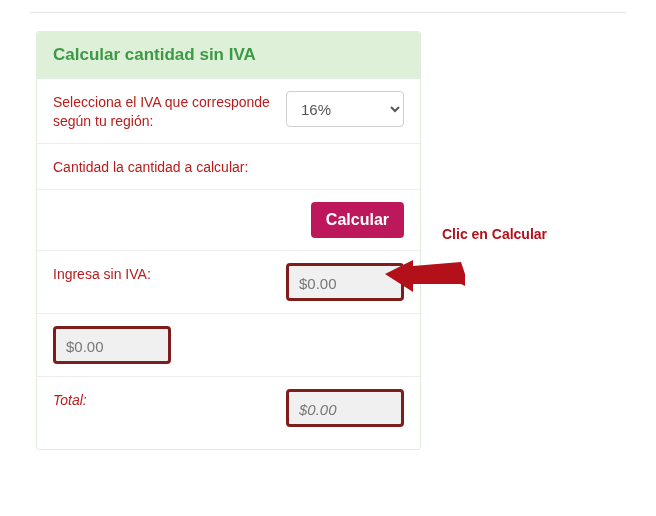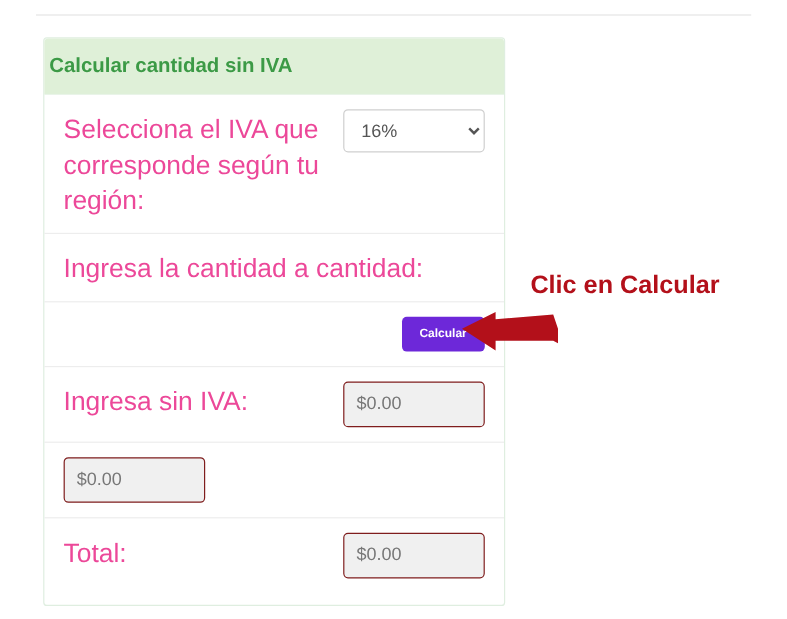--- a/index.html
+++ b/index.html
@@ -18,40 +18,40 @@
     }
     .card {
       width: 385px;
       margin-left: 36px;
       border: 1px solid #dfeee0;
       border-radius: 3px;
       background: #fff;
     }
     .card-header {
       background: #dff0d8;
-      padding: 13px 4px;
+      padding: 13px 16px;
       border-bottom: 1px solid #dfeee0;
       border-radius: 3px 3px 0 0;
     }
     .card-header-title {
       color: #3c9a46;
       font-weight: 700;
       font-size: 17px;
     }
     .row {
       display: flex;
       align-items: flex-start;
       padding: 12px 16px;
       border-bottom: 1px solid #ededed;
     }
-    .row:last-child { border-bottom: none; padding-bottom: 22px; }
+    .row:last-child { border-bottom: none; padding-bottom: 22px; font-style: italic; }
     .row .label {
       flex: 1;
-      color: #ec4899;
-      font-size: 22px;
+      color: #b91c1c;
+      font-size: 14px;
       line-height: 1.35;
       padding-right: 10px;
       padding-top: 2px;
     }
     .control-col {
       width: 118px;
       display: flex;
       justify-content: flex-end;
     }
     select.control, input.control {
@@ -62,48 +62,48 @@
       padding: 0 10px;
       font-size: 15px;
       color: #555;
       background: #fff;
     }
     select.control { appearance: auto; }
     .readonly {
       width: 118px;
       height: 38px;
       line-height: 36px;
-      border: 1px solid #7f1d1d;
+      border: 3px solid #7f1d1d;
       border-radius: 4px;
       padding: 0 10px;
       color: #777;
       font-size: 15px;
       background: #f0f0f0;
     }
     .btn-row {
       justify-content: flex-end;
       padding: 12px 16px;
     }
     .calc-btn {
-      background: #6d28d9;
+      background: #be185d;
       color: #fff;
       border: none;
       border-radius: 4px;
       padding: 9px 15px;
-      font-size: 10px;
+      font-size: 16px;
       font-weight: 600;
       cursor: pointer;
     }
     .annotation {
       position: absolute;
       left: 442px;
       top: 226px;
       color: #b3101a;
       font-weight: 700;
-      font-size: 21px;
+      font-size: 14px;
       font-family: Arial, sans-serif;
     }
     .arrow {
       position: absolute;
       left: 385px;
       top: 254px;
       pointer-events: none;
     }
   </style>
 </head>
@@ -119,21 +119,21 @@
   <div class="row">
     <div class="label">Selecciona el IVA que corresponde según tu región:</div>
     <div class="control-col">
       <select class="control">
         <option>16%</option>
       </select>
     </div>
   </div>
 
   <div class="row">
-    <div class="label">Ingresa la cantidad a cantidad:</div>
+    <div class="label">Cantidad la cantidad a calcular:</div>
   </div>
 
   <div class="row btn-row">
     <button class="calc-btn">Calcular</button>
   </div>
 
   <div class="row">
     <div class="label">Ingresa sin IVA:</div>
     <div class="control-col">
       <div class="readonly">$0.00</div>

